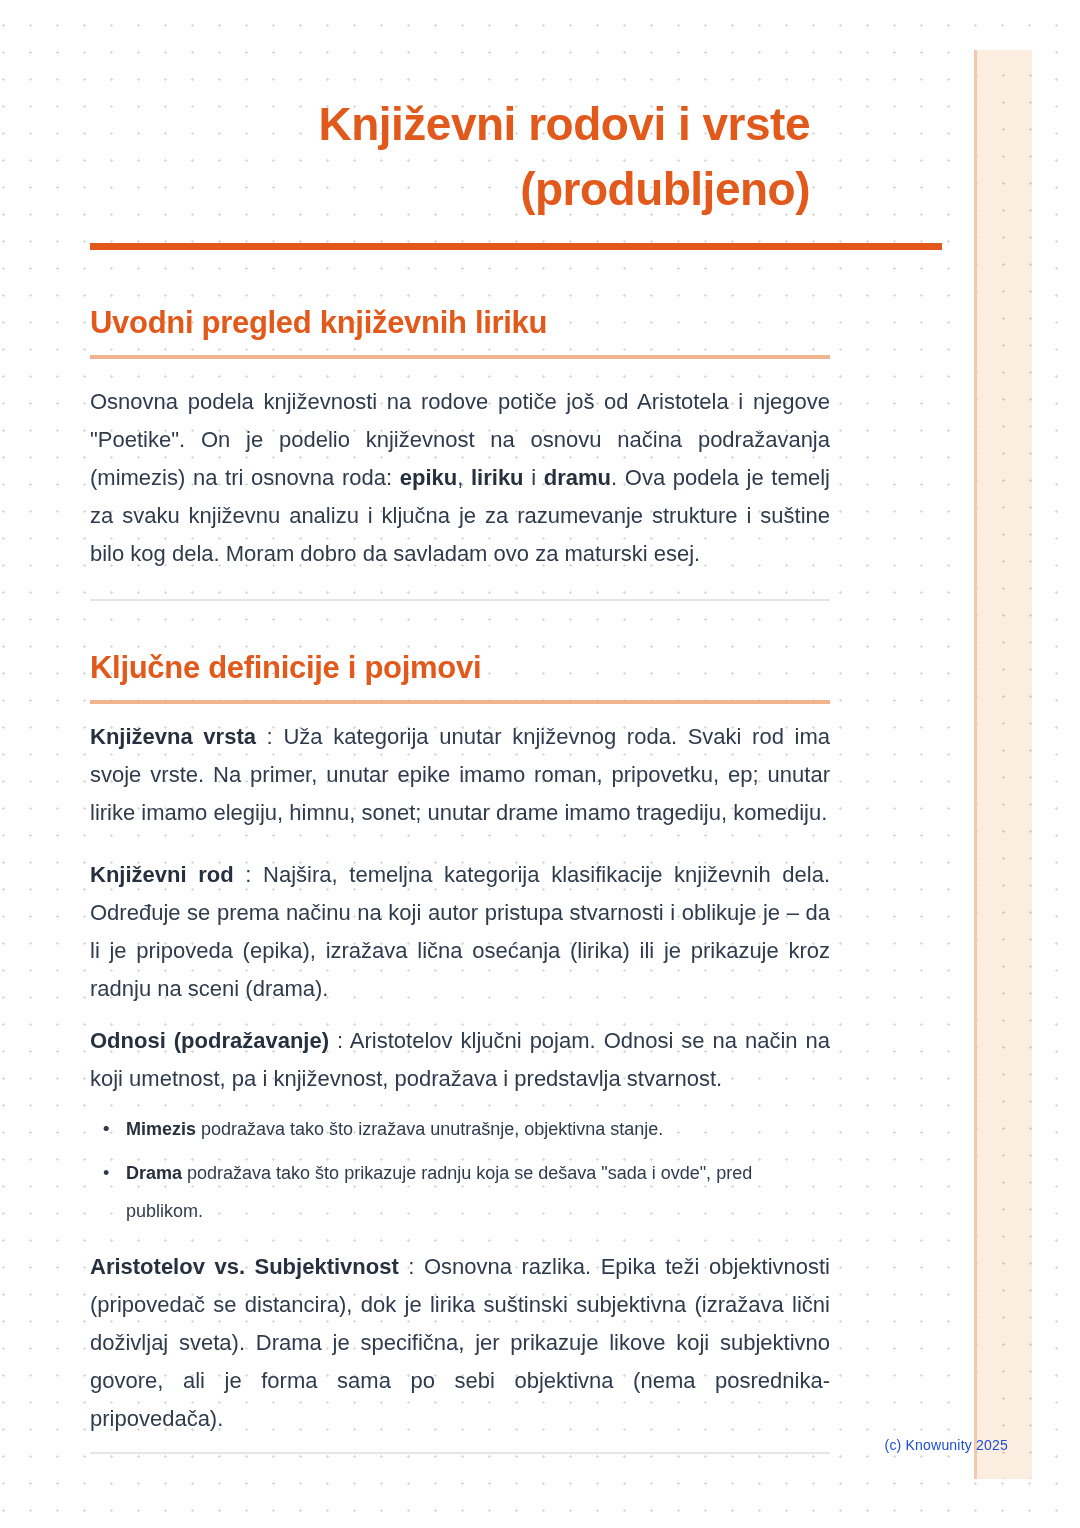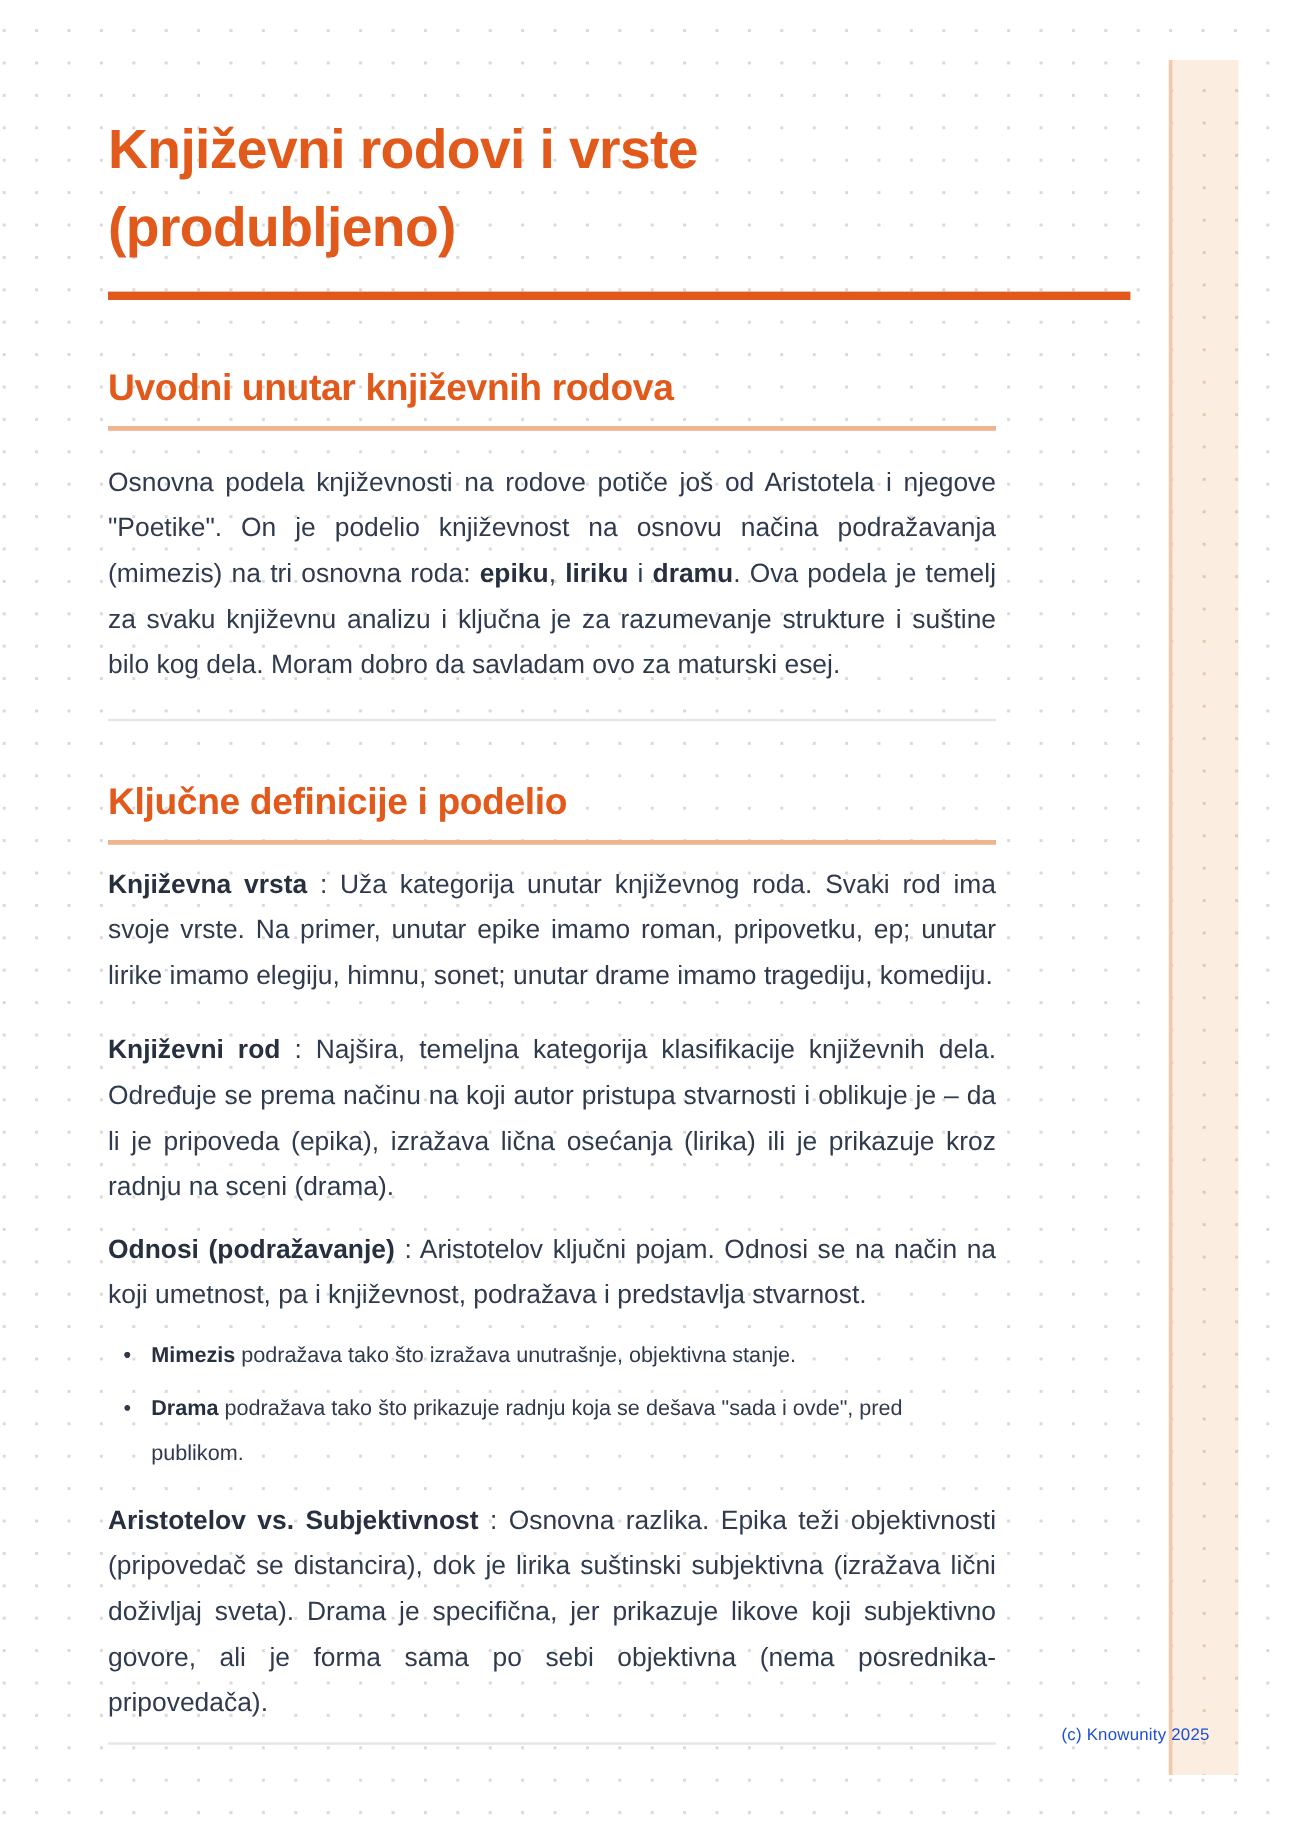--- a/index.html
+++ b/index.html
@@ -38,20 +38,21 @@
     width: 745px;
   }
   h1.page-title {
     margin: 92px 0 0 0;
     width: 720px;
     font-size: 46px;
     line-height: 1.42;
     font-weight: bold;
     color: #e2591c;
     letter-spacing: -0.5px;
+    text-align: right;
   }
   .title-rule {
     margin-top: 20px;
     width: 852px;
     height: 7px;
     background: #e2581b;
   }
   h2.section-heading {
     margin: 0;
     margin-top: 48px;
@@ -125,29 +126,29 @@
 <body>
 
 <div class="side-strip"></div>
 
 <div class="content">
 
   <h1 class="page-title">Književni rodovi i vrste (produbljeno)</h1>
   <div class="title-rule"></div>
 
   <section>
-    <h2 class="section-heading first">Uvodni unutar književnih rodova</h2>
+    <h2 class="section-heading first">Uvodni pregled književnih liriku</h2>
     <div class="heading-rule"></div>
     <p class="para mt24"><span>Osnovna podela književnosti na rodove potiče još od Aristotela i njegove "Poetike". On je podelio književnost na osnovu načina podražavanja (mimezis) na tri osnovna roda: </span><b>epiku</b><span>, </span><b>liriku</b><span> i </span><b>dramu</b><span>. Ova podela je temelj za svaku književnu analizu i ključna je za razumevanje strukture i suštine bilo kog dela. Moram dobro da savladam ovo za maturski esej.</span></p>
   </section>
 
   <div class="section-divider d1"></div>
 
   <section>
-    <h2 class="section-heading">Ključne definicije i podelio</h2>
+    <h2 class="section-heading">Ključne definicije i pojmovi</h2>
     <div class="heading-rule"></div>
 
     <p class="para mt14"><b>Književna vrsta</b><span> : Uža kategorija unutar književnog roda. Svaki rod ima svoje vrste. Na primer, unutar epike imamo roman, pripovetku, ep; unutar lirike imamo elegiju, himnu, sonet; unutar drame imamo tragediju, komediju.</span></p>
     <p class="para mt24"><b>Književni rod</b><span> : Najšira, temeljna kategorija klasifikacije književnih dela. Određuje se prema načinu na koji autor pristupa stvarnosti i oblikuje je – da li je pripoveda (epika), izražava lična osećanja (lirika) ili je prikazuje kroz radnju na sceni (drama).</span></p>
     <p class="para mt14"><b>Odnosi (podražavanje)</b><span> : Aristotelov ključni pojam. Odnosi se na način na koji umetnost, pa i književnost, podražava i predstavlja stvarnost.</span></p>
 
     <ul class="bullet-list">
       <li>
         <span class="bullet-dot">•</span>
       </li>

